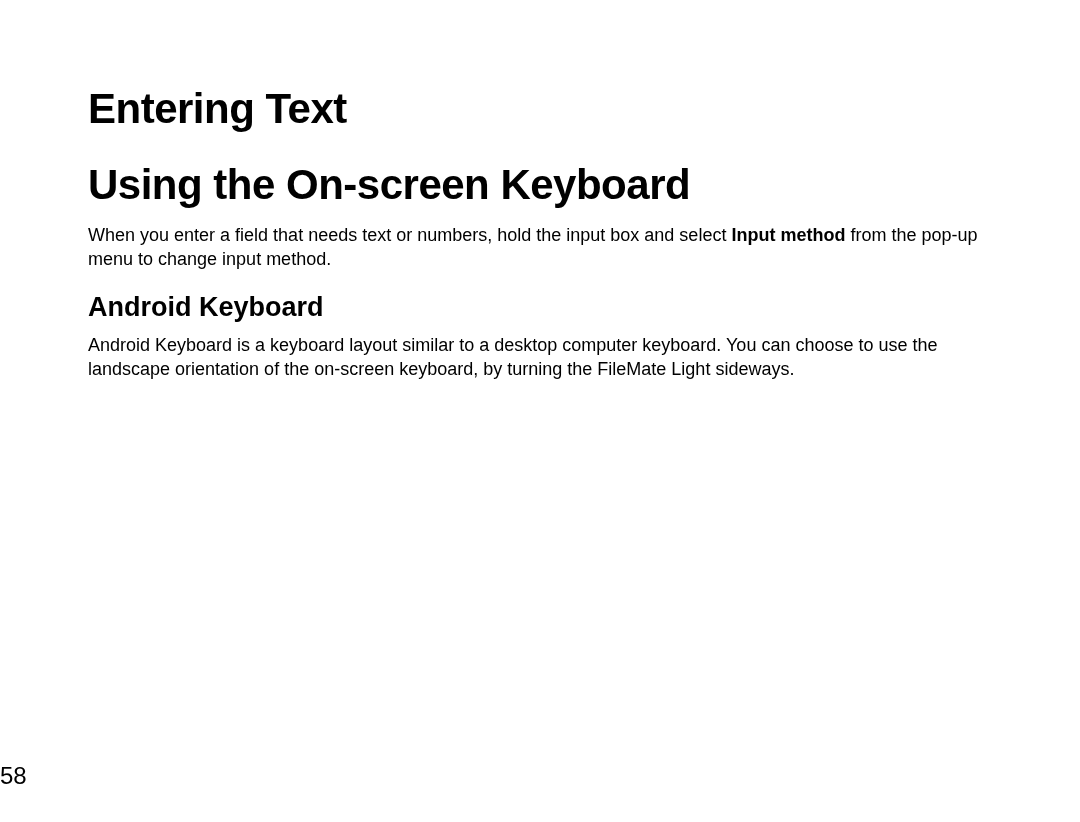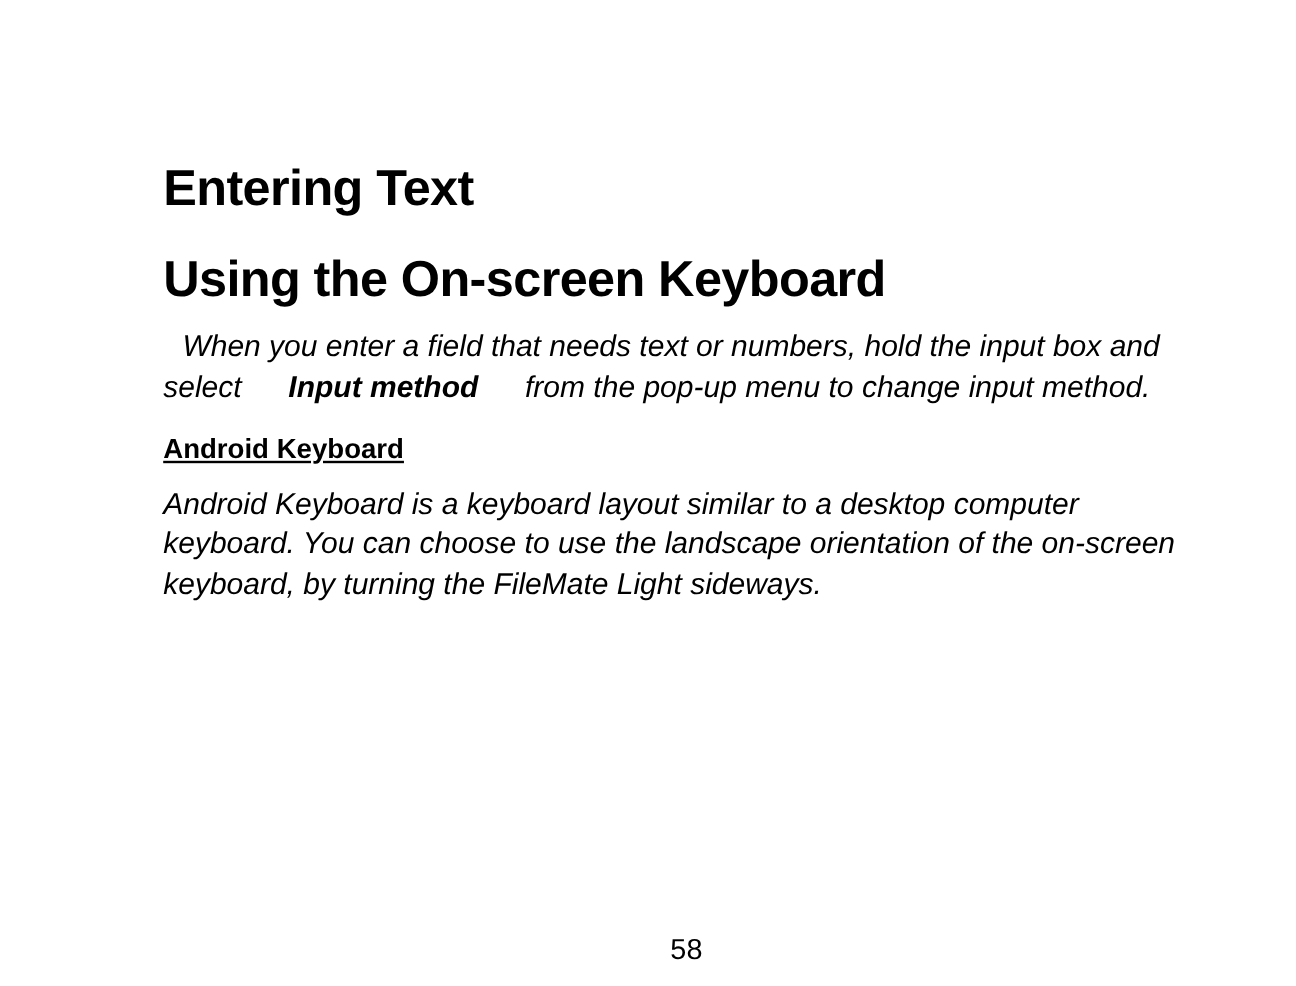--- a/index.html
+++ b/index.html
@@ -1,16 +1,16 @@
 <!DOCTYPE html>
 <html><head>
   <meta charset="utf-8">
   <style>
     * {
-      margin: 16px;
+      margin: 0;
       padding: 0;
       box-sizing: border-box;
     }
     body {
       width: 1080px;
       height: 822px;
       background: #ffffff;
       font-family: Arial, Helvetica, sans-serif;
       color: #000000;
       position: relative;
@@ -22,41 +22,38 @@
       margin-bottom: 28px;
       letter-spacing: -0.5px;
     }
     .h2 {
       font-size: 42px;
       font-weight: bold;
       margin-bottom: 14px;
       letter-spacing: -0.5px;
     }
     .h3 {
-      font-size: 23px;
+      font-size: 27px;
       font-weight: bold;
       margin-top: 20px;
       margin-bottom: 10px;
-      text-decoration: underline;
     }
     .body-text {
-      font-size: 25px;
+      font-size: 18px;
       line-height: 1.35;
       font-weight: normal;
-      font-style: italic;
     }
     .bold-inline {
       font-weight: bold;
     }
     .page-number {
       position: absolute;
       bottom: 32px;
       left: 0;
       right: 0;
-      text-align: center;
       font-size: 24px;
     }
   </style>
 </head>
 <body>
 
 <h1 class="h1">Entering Text</h1>
 
 <h2 class="h2">Using the On-screen Keyboard</h2>
 

